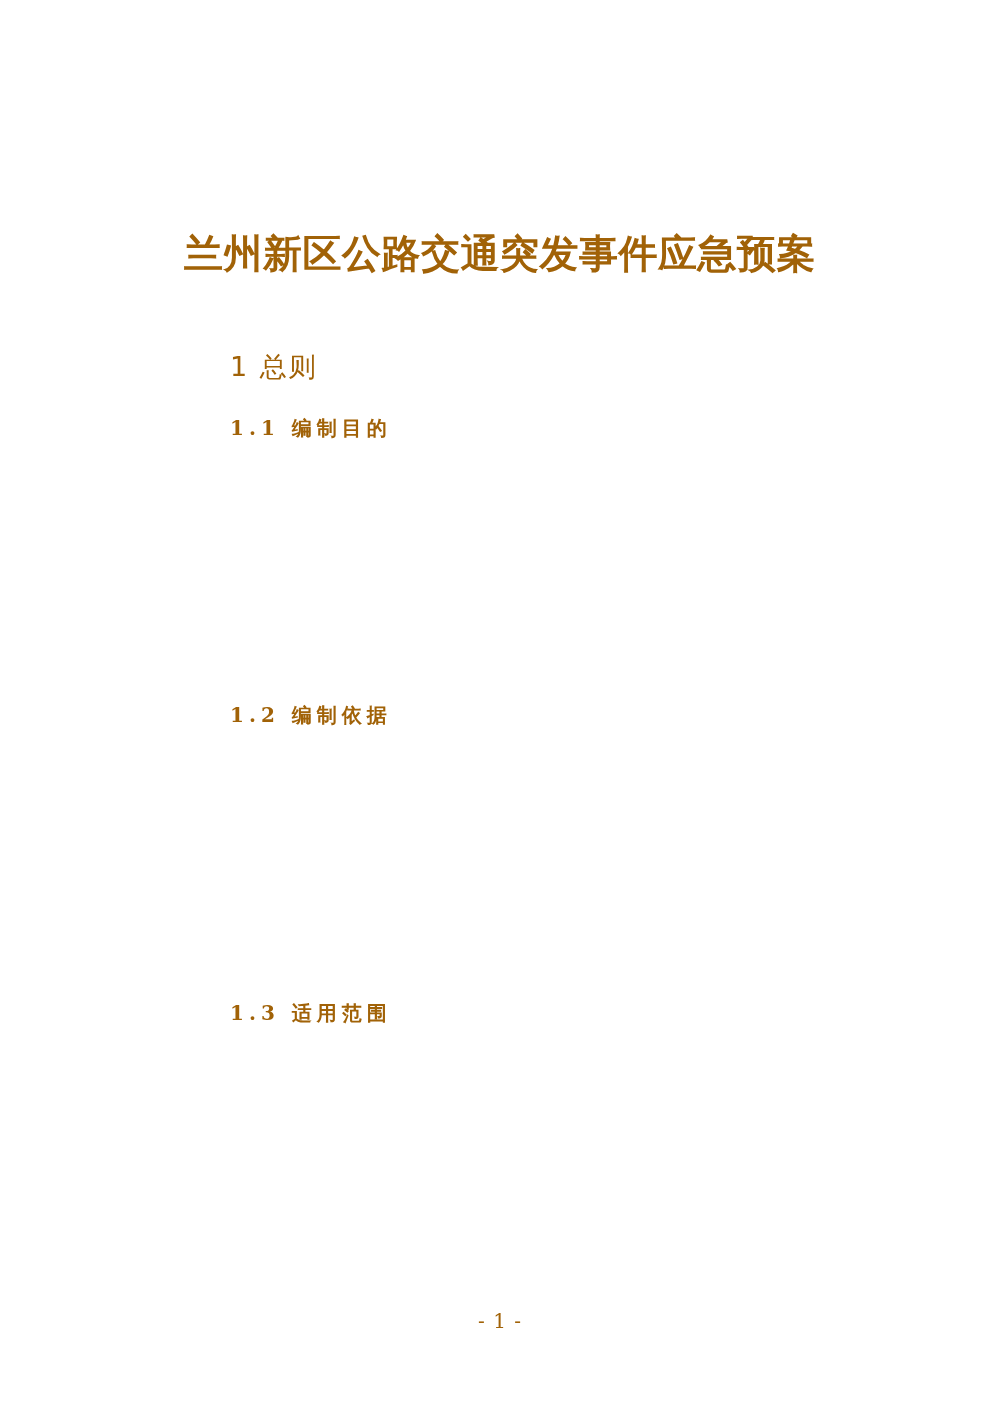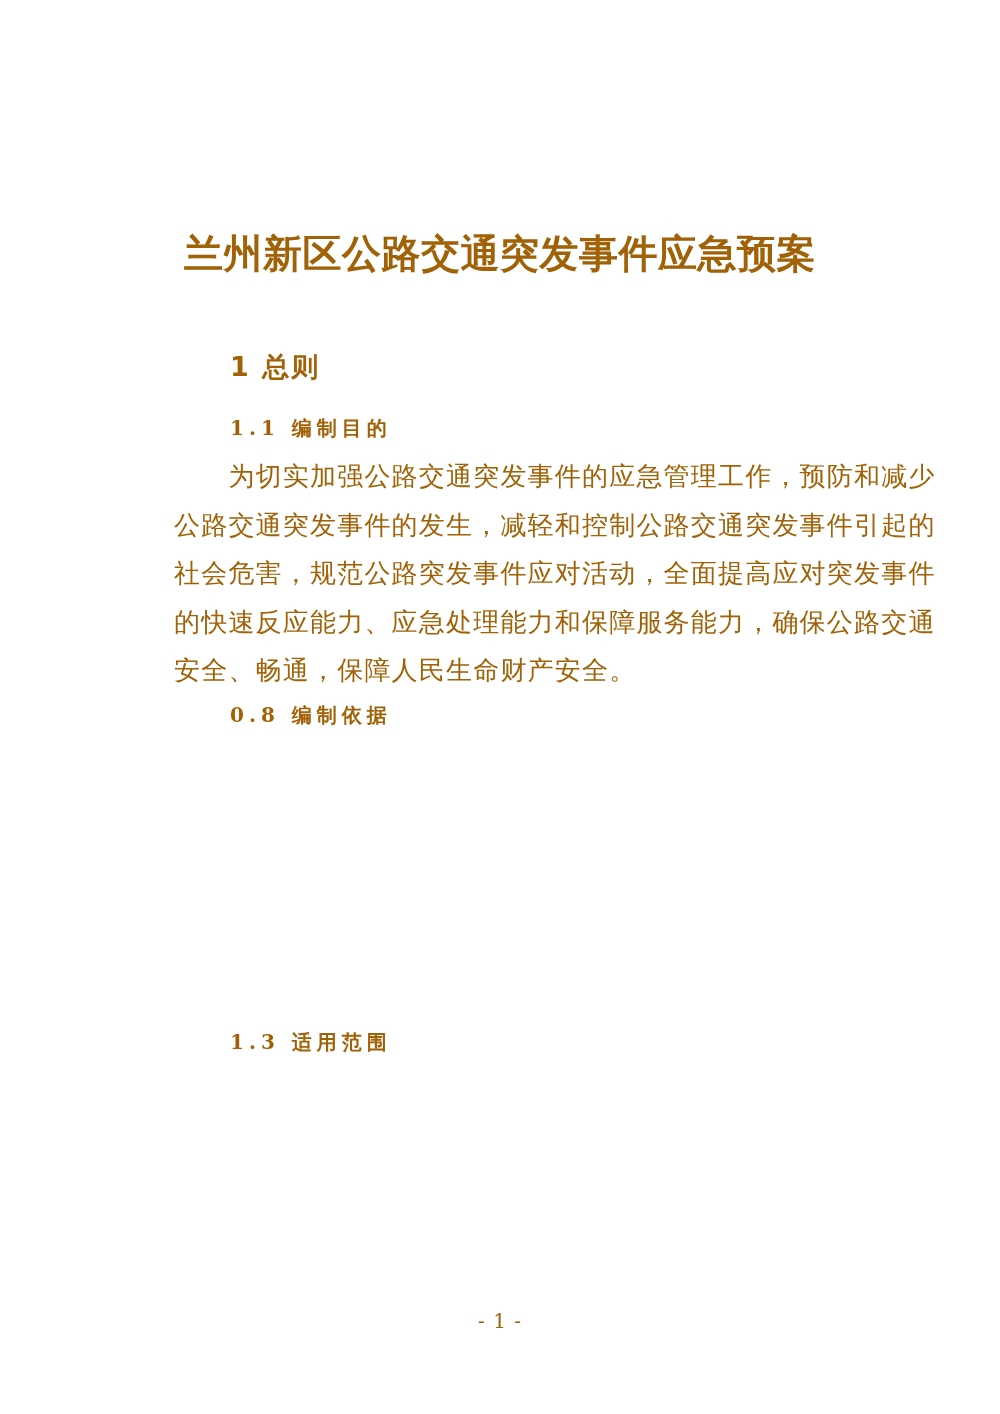--- a/index.html
+++ b/index.html
@@ -31,36 +31,36 @@
     letter-spacing: 0.5px;
   }
 
   .chapter-heading {
     position: absolute;
     left: 176px;
     top: 342px;
     font-family: "DejaVu Sans", sans-serif;
     font-size: 27px;
     line-height: 34px;
-    font-weight: bold;
+    font-weight: normal;
     letter-spacing: 2px;
   }
 
   .section-heading {
     position: absolute;
     left: 176px;
     font-size: 20px;
     line-height: 30px;
     font-weight: bold;
     letter-spacing: 5px;
   }
 
   .section-heading.h1-1 { top: 405px; }
   .section-heading.h1-2 { top: 692px; }
-  .section-heading.h1-3 { top: 1019px; }
+  .section-heading.h1-3 { top: 990px; }
 
   .para {
     position: absolute;
     left: 120px;
     width: 810px;
     font-size: 26px;
     line-height: 48.5px;
     letter-spacing: 1.2px;
     white-space: pre-line;
     text-align: left;
@@ -85,27 +85,22 @@
 <body>
 
 <div class="page">
 
   <div class="doc-title">兰州新区公路交通突发事件应急预案</div>
 
   <div class="chapter-heading">1 总则</div>
 
   <div class="section-heading h1-1">1.1 编制目的</div>
 
-  <div class="para p1">　　为切实加强公路交通突发事件的应急管理工作，预防和减少
-公路交通突发事件的发生，减轻和控制公路交通突发事件引起的
-社会危害，规范公路突发事件应对活动，全面提高应对突发事件
-的快速反应能力、应急处理能力和保障服务能力，确保公路交通
-安全、畅通，保障人民生命财产安全。</div>
 
-  <div class="section-heading h1-2">0.8 编制依据</div>
+  <div class="section-heading h1-2">1.2 编制依据</div>
 
 
   <div class="section-heading h1-3">1.3 适用范围</div>
 
 
   <div class="page-footer">- 1 -</div>
 
 </div>
 
 </body></html>

